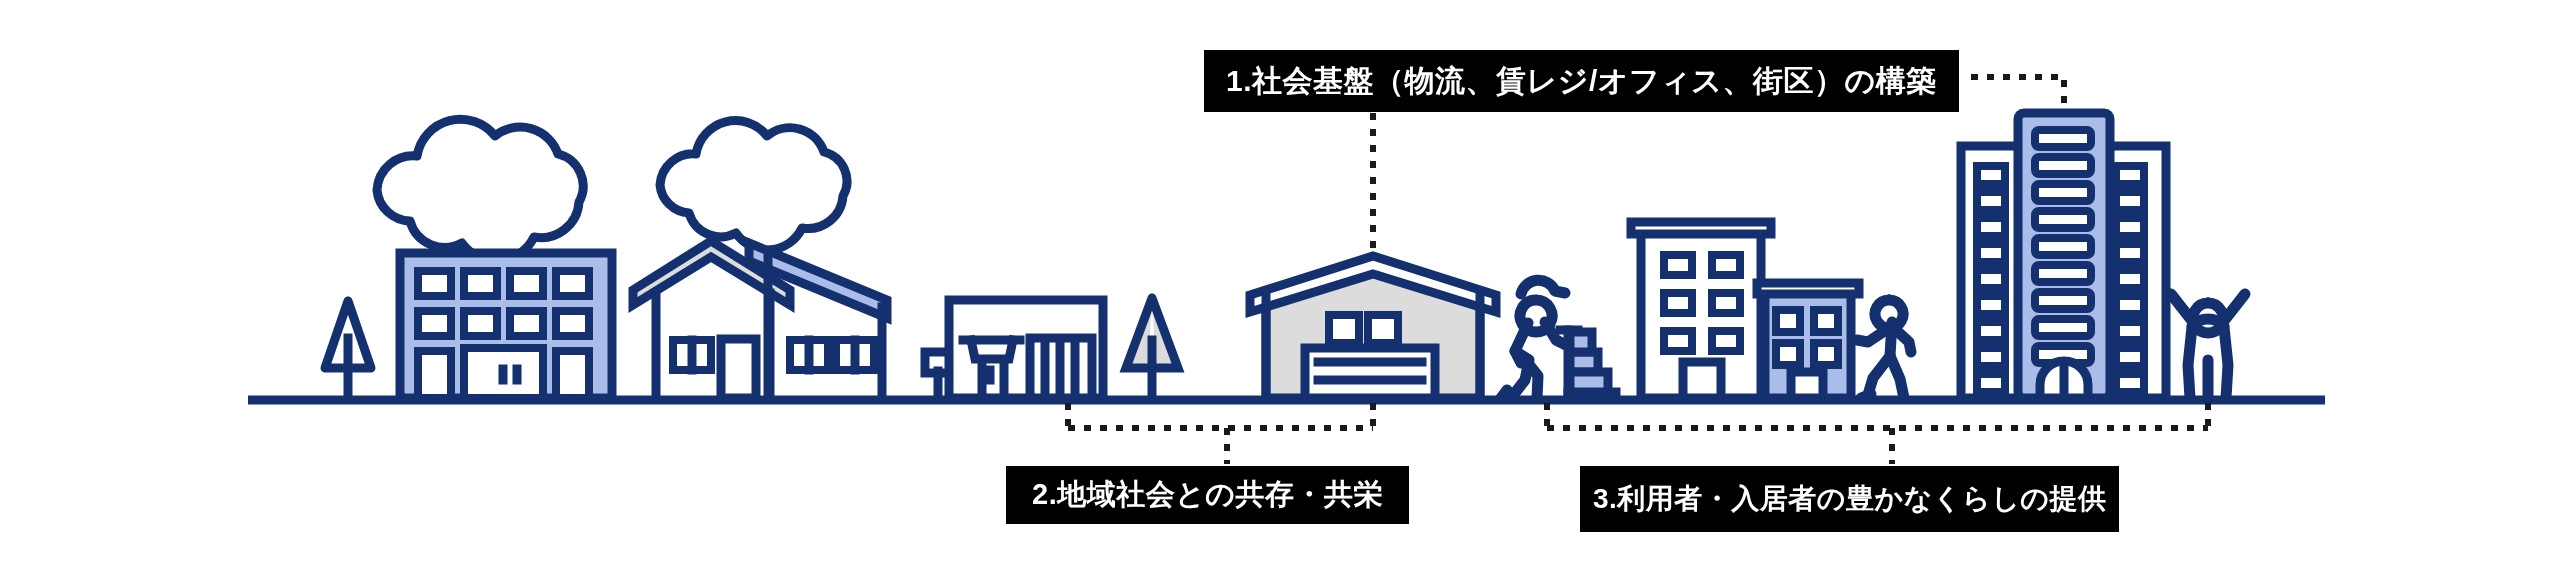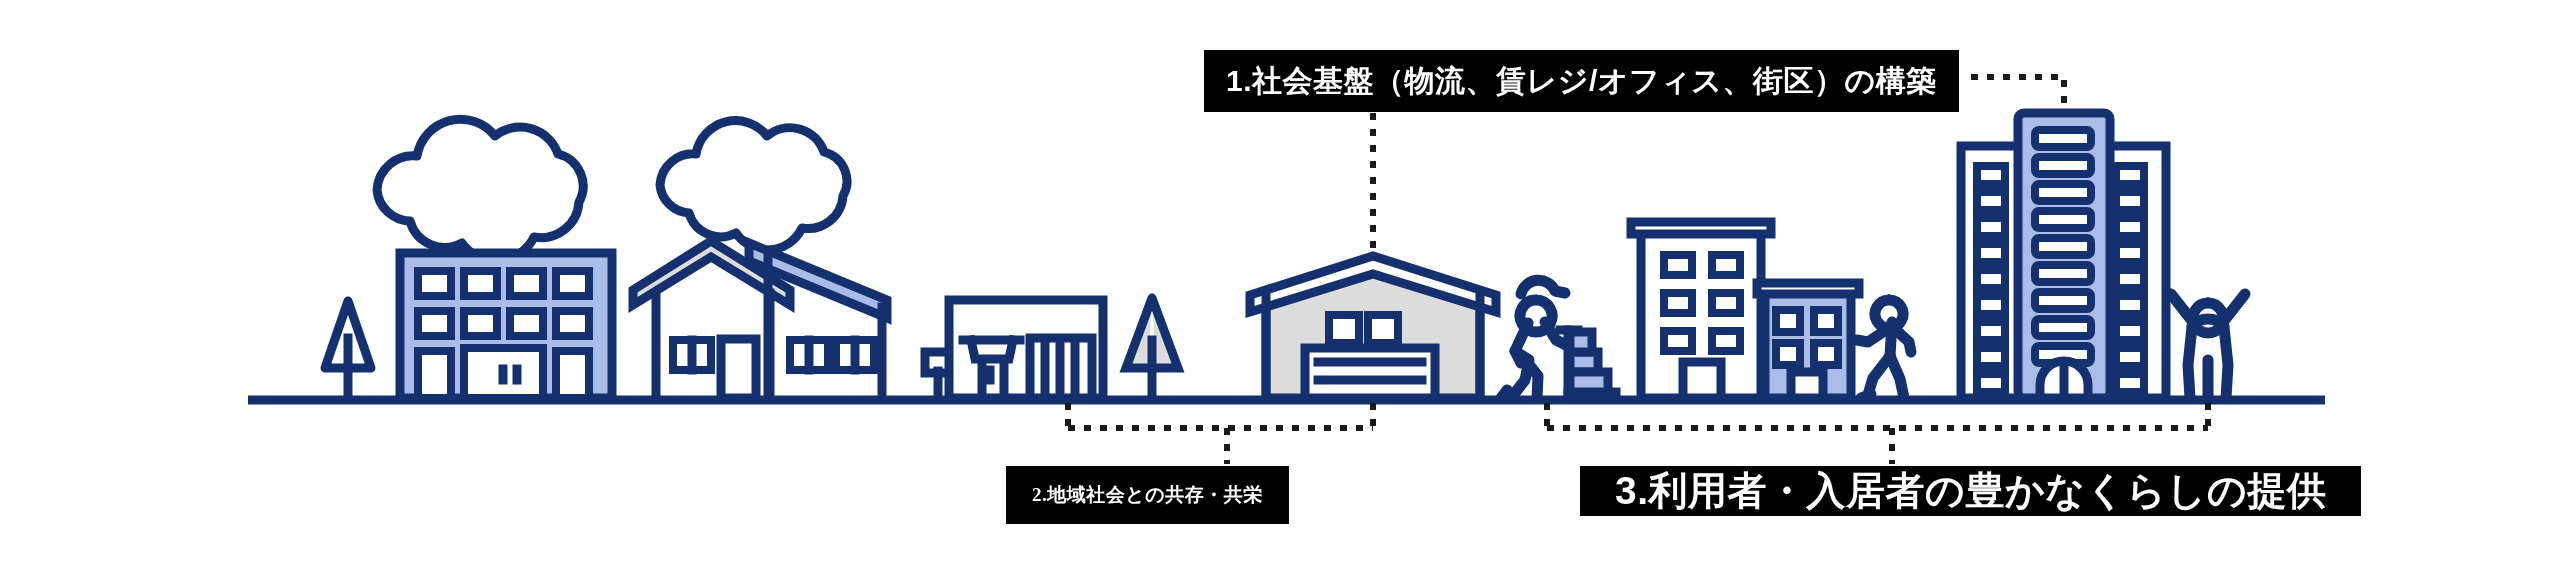--- a/index.html
+++ b/index.html
@@ -43,29 +43,28 @@
     top: 50px;
     height: 62px;
     padding: 0 22px;
     font-size: 30px;
   }
   #label-2 {
     left: 1006px;
     top: 466px;
     height: 58px;
     padding: 0 26px;
-    font-size: 19px;
-    font-family: Liberation Serif, serif;
+    font-size: 29px;
   }
   #label-3 {
     left: 1580px;
     top: 466px;
-    height: 50px;
-    padding: 0 35px;
-    font-size: 39px;
+    height: 66px;
+    padding: 0 13px;
+    font-size: 28px;
   }
 </style>
 </head>
 <body>
 
 <div id="stage">
 
   <svg id="scene" viewBox="0 0 2562 580" xmlns="http://www.w3.org/2000/svg">
 
     <defs>

